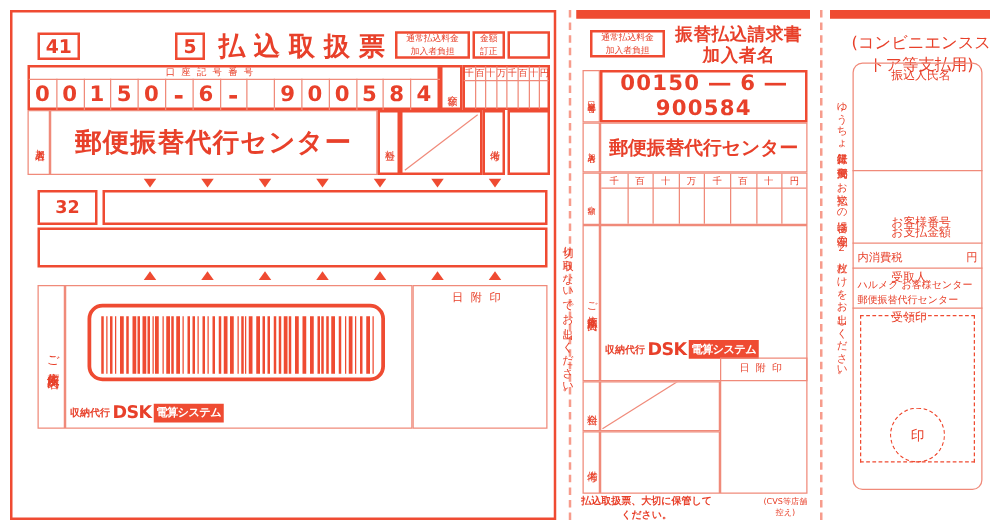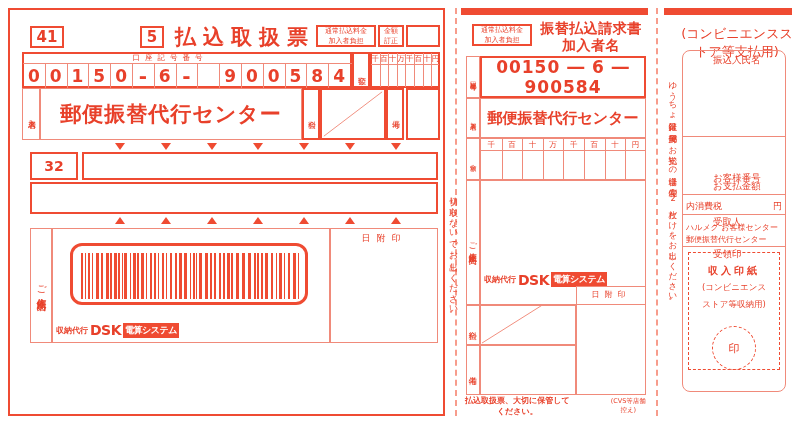--- a/index.html
+++ b/index.html
@@ -427,21 +427,14 @@
     <span>円</span>
   </div>
   <div class="rlab" style="top:216px;">受取人</div>
   <div class="abs" id="r-payee">
     <div>ハルメク お客様センター</div>
     <div>郵便振替代行センター</div>
   </div>
   <div class="rlab" style="top:248px;">受領印</div>
 
   <div class="abs" id="r-stamp"></div>
-  <div class="abs ctr" id="r-stamptxt">
-    <div>
-      <div class="bold" style="letter-spacing:3px">収入印紙</div>
-      <div style="font-size:8.5px">(コンビニエンス</div>
-      <div style="font-size:8.5px">ストア等収納用)</div>
-    </div>
-  </div>
   <div class="abs ctr" id="r-seal">印</div>
 </div>
 
 </body></html>

